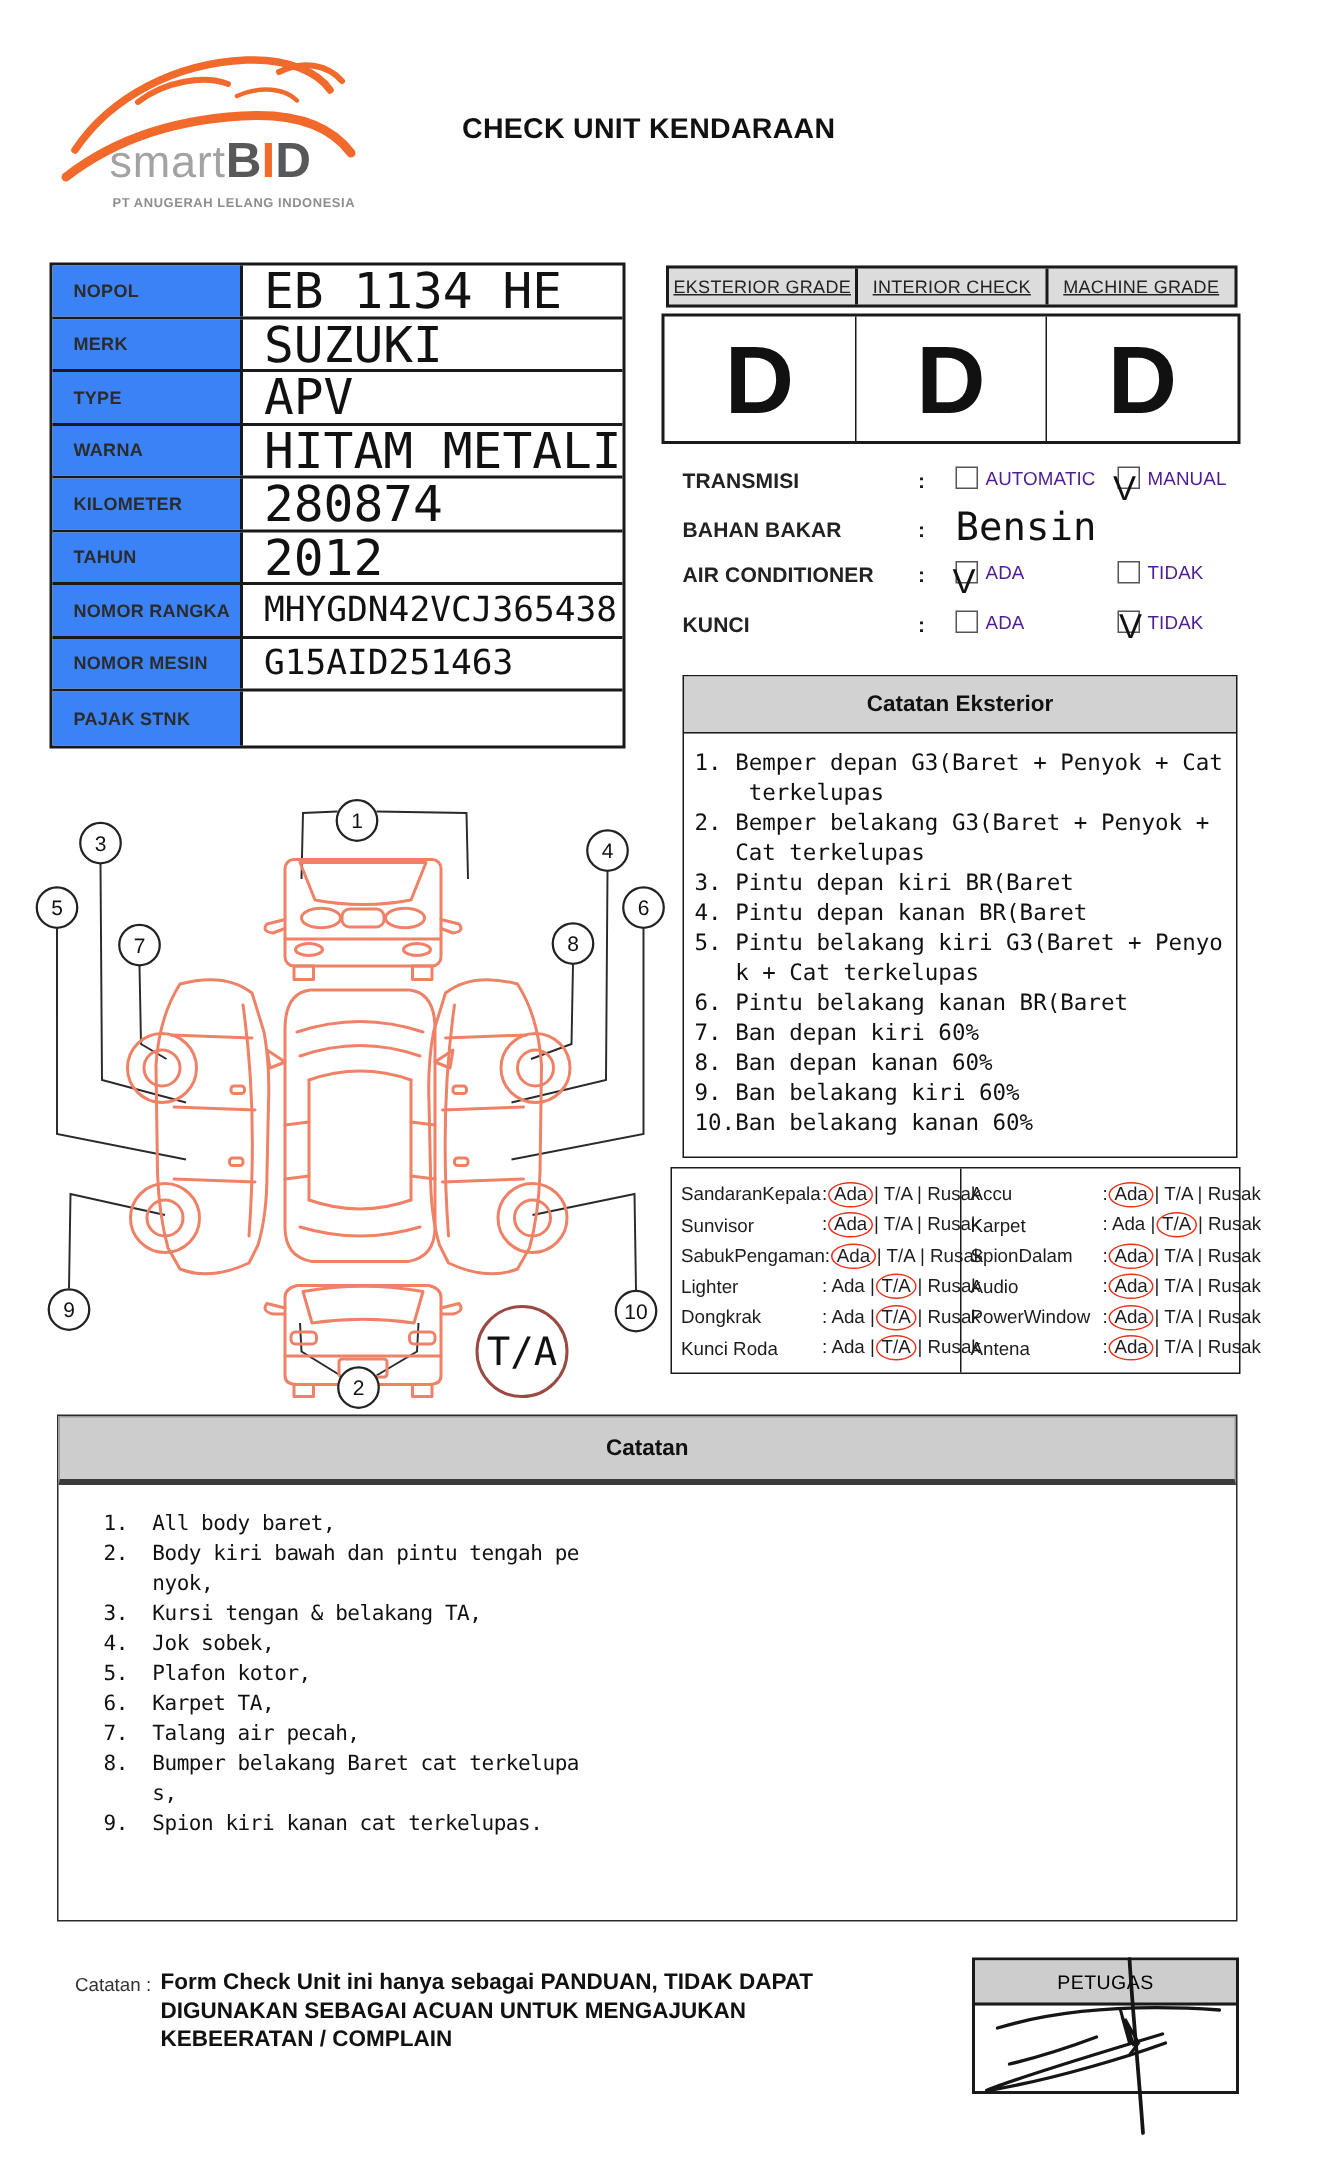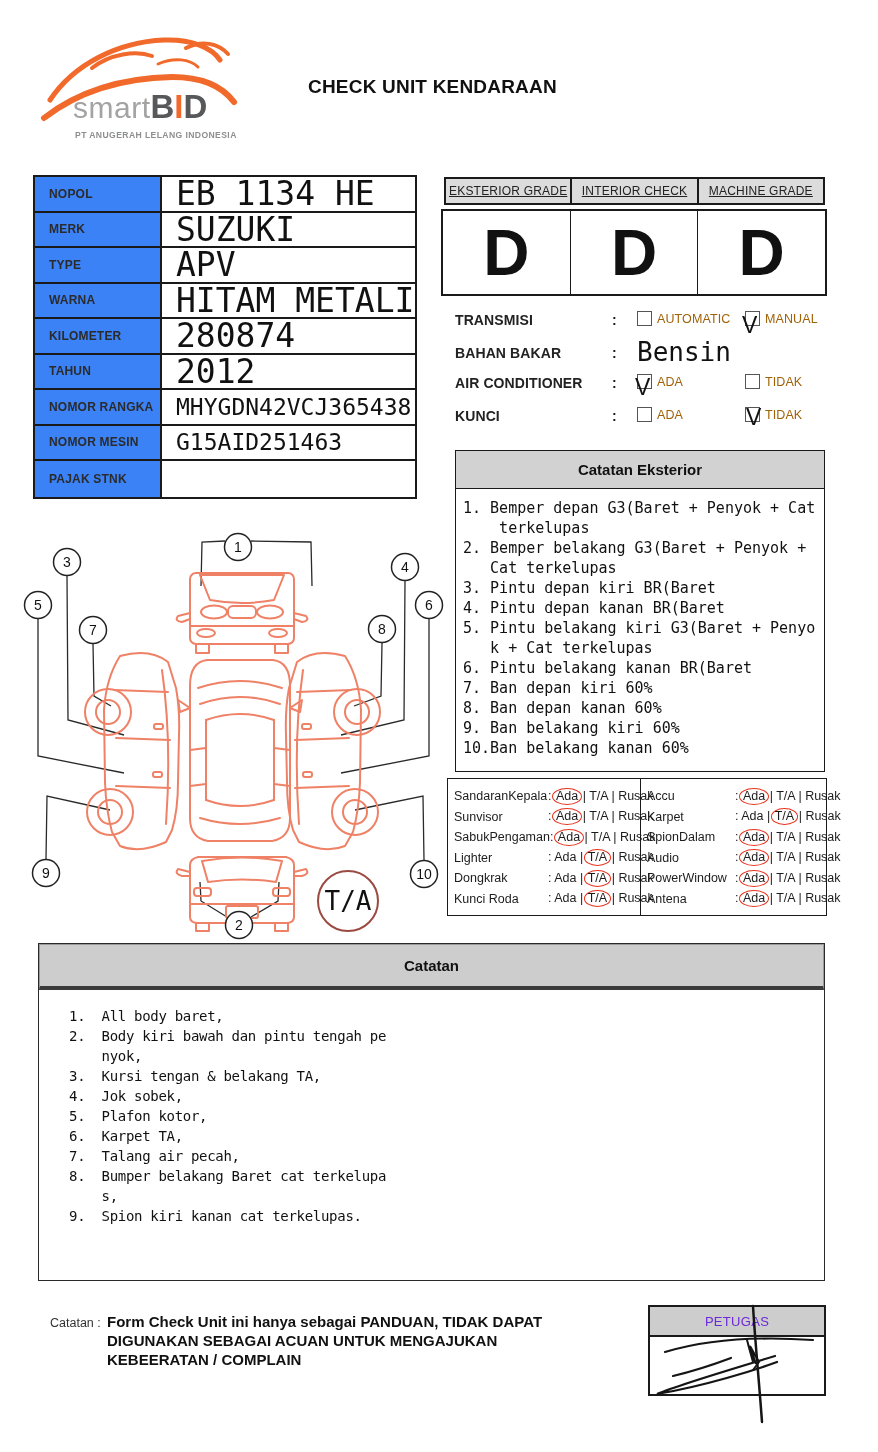--- a/index.html
+++ b/index.html
@@ -35,21 +35,21 @@
 
   
   .opt-row { left:455px; width:372px; height:22px; font-size:14px; }
   .opt-label { position:absolute; left:0; top:2px; font-weight:bold; color:#222; letter-spacing:0.1px; }
   .opt-colon { position:absolute; left:157px; top:2px; font-weight:bold; }
   .opt-choice { position:absolute; top:1px; display:flex; align-items:center; gap:5px; }
   .opt-choice.c1 { left:182px; }
   .opt-choice.c2 { left:290px; }
   .cb { position:relative; width:15px; height:15px; border:1.2px solid #555; background:#fff; flex:none; }
   .vmark { position:absolute; left:-3px; top:-1px; font-size:23px; font-weight:500; color:#111; line-height:1; font-family:"Liberation Sans", sans-serif; }
-  .opt-choice-label { font-size:12.5px; color:#a16207; letter-spacing:0.1px; }
+  .opt-choice-label { font-size:12.5px; color:#4c1d95; letter-spacing:0.1px; }
   .fuel-value { position:absolute; left:182px; top:-6px; font-size:26px; color:#111; }
 
   
   .cat-ext { left:455px; top:450px; width:370px; height:322px; border:1.5px solid #1a1a1a; background:#fff; }
   .cat-ext-head { height:38px; background:#d2d2d2; border-bottom:1.5px solid #1a1a1a; display:flex; align-items:center; justify-content:center; font-size:15px; font-weight:bold; color:#111; }
   .cat-ext-body { padding:9px 0 0 7px; font-size:15px; line-height:20px; color:#111; }
   .cat-ext-body div { white-space:pre; }
 
   
   .chk-box { left:447px; top:778px; width:380px; height:138px; border:1.5px solid #1a1a1a; background:#fff; display:flex; }
@@ -68,21 +68,21 @@
   
   .catatan { left:38px; top:943px; width:787px; height:338px; border:1.5px solid #2a2a2a; background:#fff; }
   .catatan-head { height:46px; background:#cdcdcd; border:1px solid #9a9a9a; border-bottom:4px solid #3b3b3b; display:flex; align-items:center; justify-content:center; font-size:15px; font-weight:bold; color:#111; }
   .catatan-body { padding:16px 0 0 30px; font-size:14px; line-height:20px; color:#111; letter-spacing:-0.3px; }
   .catatan-body div { white-space:pre; }
 
   
   .foot-label { left:50px; top:1316px; font-size:12.5px; color:#333; }
   .foot-disclaimer { left:107px; top:1312px; width:460px; font-size:15px; font-weight:bold; line-height:19px; color:#111; }
   .petugas { left:648px; top:1305px; width:178px; height:91px; border:2px solid #1a1a1a; background:#fff; }
-  .petugas-head { height:30px; background:#cdcdcd; border-bottom:2px solid #1a1a1a; display:flex; align-items:center; justify-content:center; font-size:13px; color:#6d28d9; letter-spacing:0.3px; }
+  .petugas-head { height:30px; background:#cdcdcd; border-bottom:2px solid #1a1a1a; display:flex; align-items:center; justify-content:center; font-size:13px; color:#000000; letter-spacing:0.3px; }
   .sig { left:635px; top:1300px; width:210px; height:135px; pointer-events:none; }
 </style>
 </head>
 <body>
 
 <div class="abs logo-wrap">
   <svg width="210" height="136" viewBox="0 0 210 136">
     <g fill="none" stroke="#f16a2b" stroke-linecap="round">
       <path d="M10,74 C34,38 78,16 124,14 C152,13 172,22 180,34" stroke-width="5"></path>
       <path d="M4,92 C40,64 84,52 132,51 C162,51 182,60 194,76" stroke-width="6"></path>

